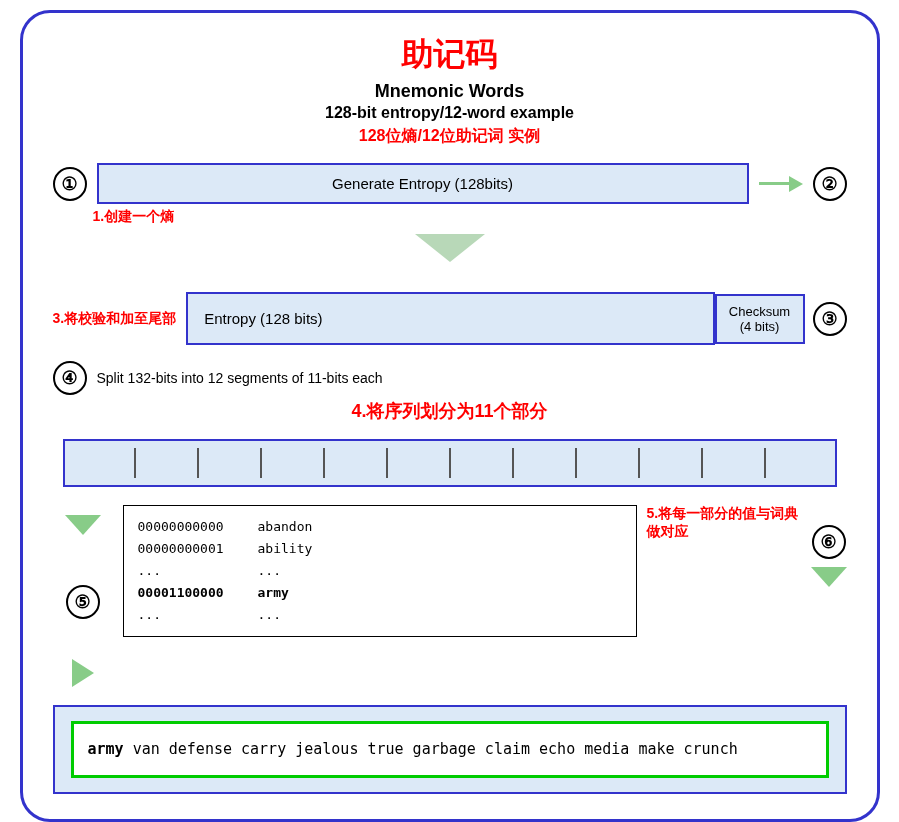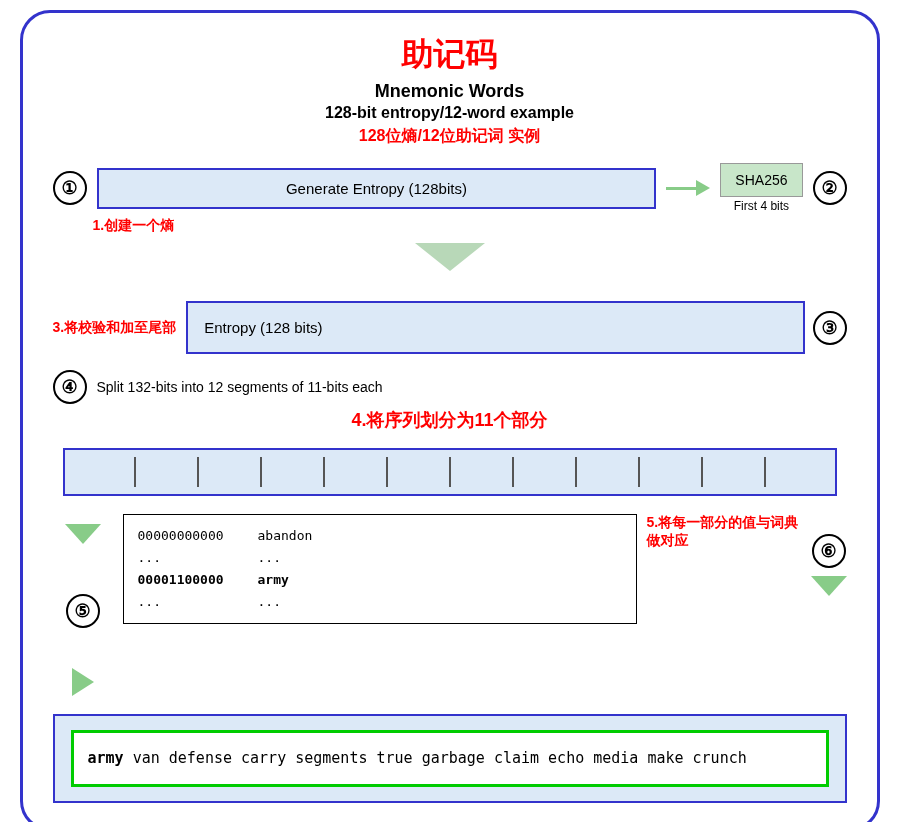--- a/index.html
+++ b/index.html
@@ -286,40 +286,40 @@
     </div>
 
     <div class="section1-row">
       <span class="circle-num">①</span>
       <div class="entropy-box">Generate Entropy (128bits)</div>
 
       <div style="display:flex; align-items:center; gap:0;">
         <div style="width:30px; height:3px; background:#88cc88;"></div>
         <div style="width:0;height:0;border-top:8px solid transparent;border-bottom:8px solid transparent;border-left:14px solid #88cc88;"></div>
       </div>
-      <div class="sha-wrapper">
-        <div class="sha-box">SHA256</div>
-        <div class="first4-label">First 4 bits</div>
-      </div>
       <span class="circle-num">②</span>
     </div>
 
     <div style="position:relative; height:24px;">
       <span style="position:absolute; left:40px; top:4px; font-size:14px; font-weight:bold; color:#ff0000;">1.创建一个熵</span>
 
     </div>
   </div>
 
   <div class="arrow-area">
     <div class="big-down-arrow"></div>
   </div>
 
   <div class="section3-row">
     <span class="label-3">3.将校验和加至尾部</span>
     <div class="entropy128-box">Entropy (128 bits)</div>
+    <div class="checksum-box">
+      <div>Checksum</div>
+      <div>(4 bits)</div>
+    </div>
     <span class="circle-num-right">③</span>
   </div>
 
   <div style="margin-top:16px; display:flex; align-items:center; gap:10px;">
     <span class="circle-num">④</span>
     <span style="font-size:14px;">Split 132-bits into 12 segments of 11-bits each</span>
   </div>
   <div class="label-4">4.将序列划分为11个部分</div>
   <div class="segments-bar">
     <div class="segment-gap"></div>
@@ -355,20 +355,24 @@
       <span class="circle-5">⑤</span>
 
       <div style="margin-top:40px; width:0;height:0;border-top:14px solid transparent;border-bottom:14px solid transparent;border-left:22px solid #88cc88;"></div>
     </div>
 
     <div class="wordlist-container">
       <div class="wordlist-box">
         <div class="wordlist-row">
           <span class="wl-bits">00000000000</span>
           <span class="wl-word">abandon</span>
+        </div>
+        <div class="wordlist-row">
+          <span class="wl-bits">00000000001</span>
+          <span class="wl-word">ability</span>
         </div>
         <div class="wordlist-row">
           <span class="wl-bits">...</span>
           <span class="wl-word">...</span>
         </div>
         <div class="wordlist-row">
           <span class="wl-bits wl-highlight">00001100000</span>
           <span class="wl-word wl-highlight">army</span>
         </div>
         <div class="wordlist-row">
@@ -383,17 +387,17 @@
       <div style="display:flex; flex-direction:column; align-items:center; margin-top:20px;">
         <span class="circle-num">⑥</span>
 
         <div style="margin-top:8px; width:0;height:0;border-left:18px solid transparent;border-right:18px solid transparent;border-top:20px solid #88cc88;"></div>
       </div>
     </div>
   </div>
 
   <div class="section6-bottom">
     <div class="mnemonic-box">
-      <span class="mnemonic-bold">army</span><span> van defense carry segments true garbage claim echo media make crunch</span>
+      <span class="mnemonic-bold">army</span><span> van defense carry jealous true garbage claim echo media make crunch</span>
     </div>
   </div>
 
 </div>
 
 </body></html>

